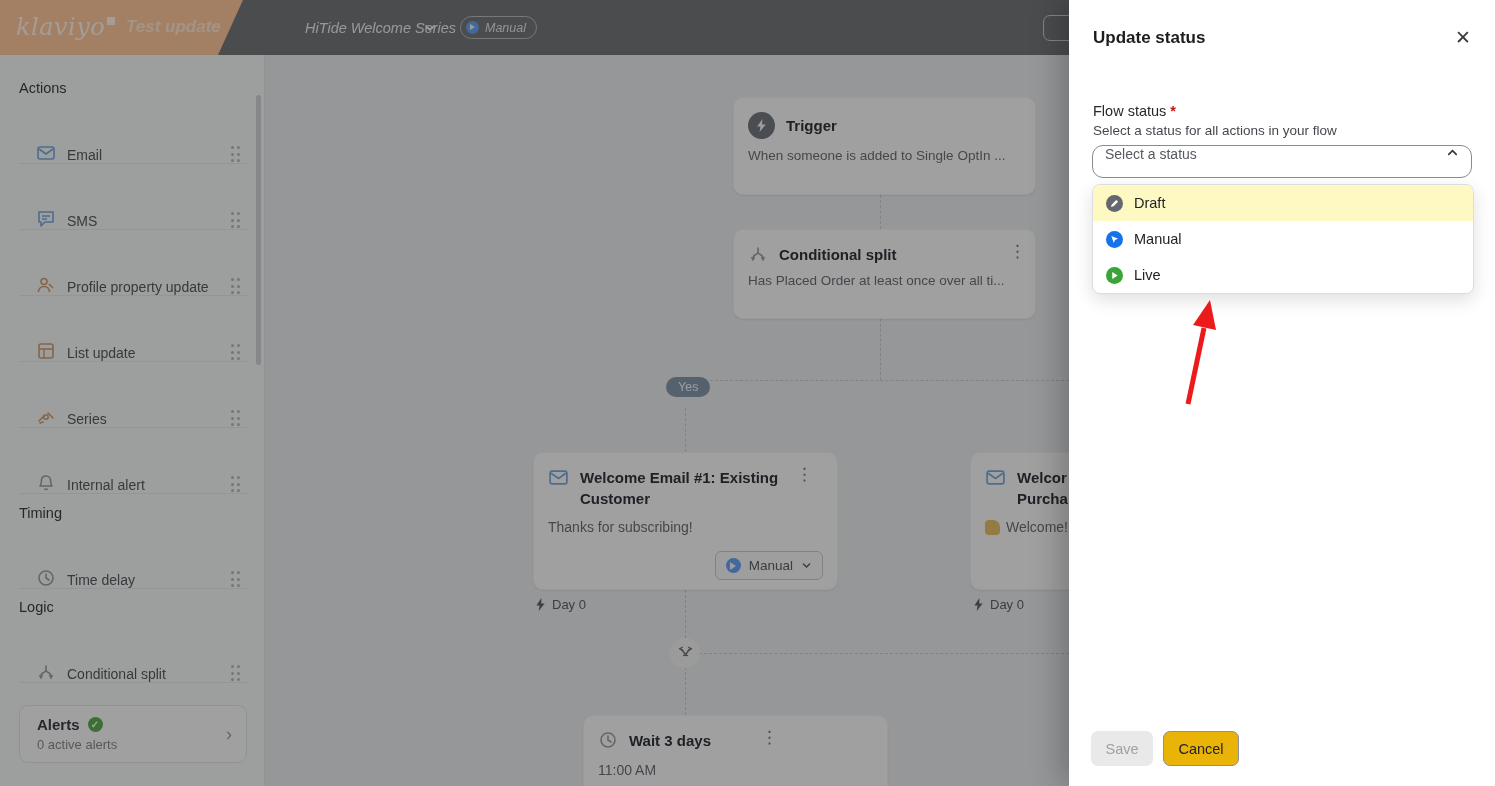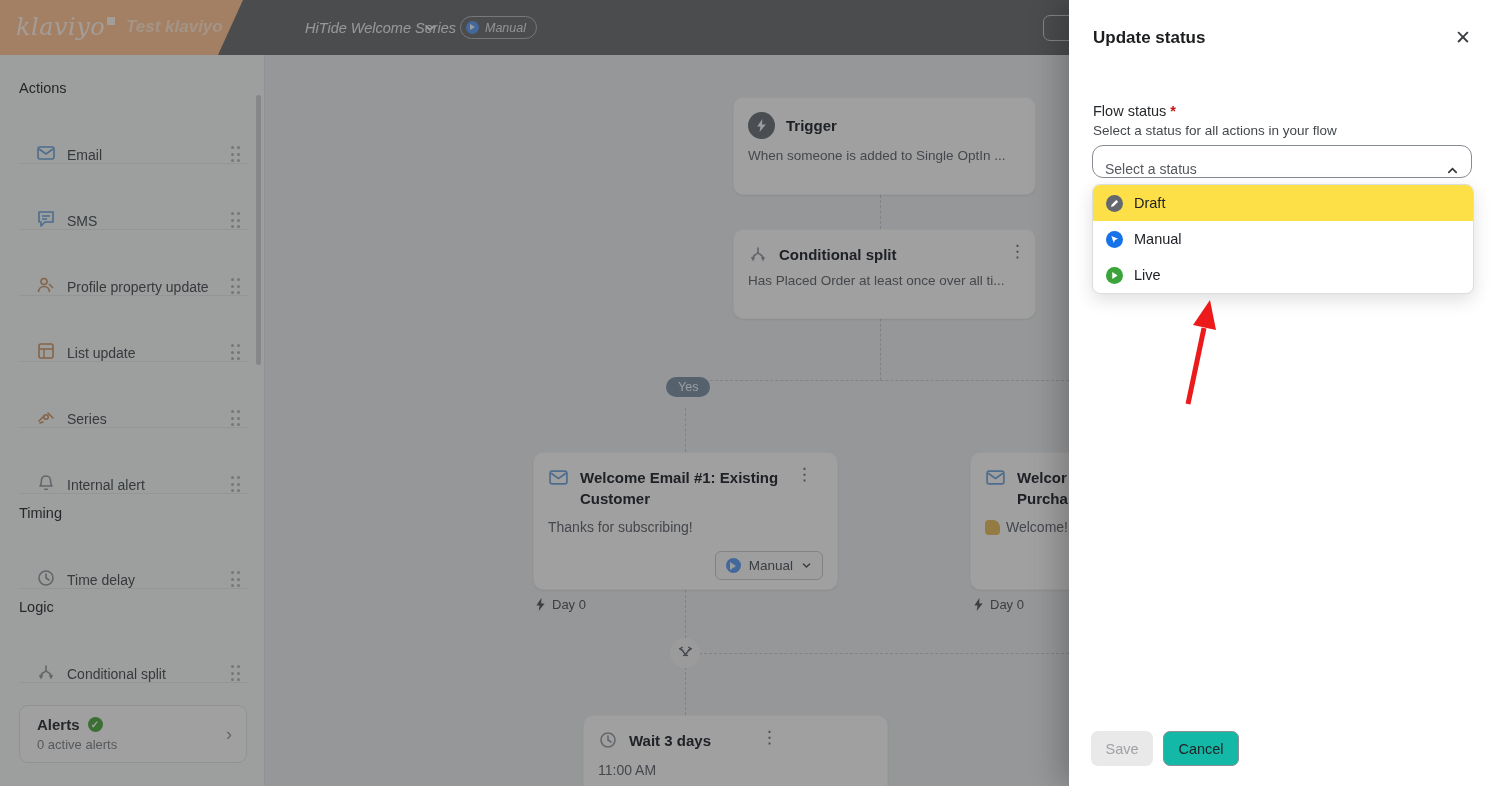--- a/index.html
+++ b/index.html
@@ -78,43 +78,43 @@
   
   .panel { left:1069px; top:0; width:426px; height:786px; background:#fff; z-index:10;
     box-shadow:-10px 0 28px rgba(0,0,0,.22); }
   .panel-title { left:24px; top:28px; font-size:17px; font-weight:700; color:#1b1d1f; }
   .close-x { left:380px; top:24px; width:28px; height:28px; font-size:19px; color:#3a3d40;
     text-align:center; line-height:28px; cursor:pointer; }
   .fld-label { left:24px; top:103px; font-size:14.5px; color:#26292c; font-weight:500; }
   .req { color:#c4120f; font-weight:bold; margin-left:4px; }
   .helper { left:24px; top:123px; font-size:13.5px; color:#44484d; }
   .select { left:23px; top:145px; width:380px; height:33px; border:1px solid #878c94; border-radius:11px;
-    display:flex; align-items:flex-end; padding:0 12px; background:#fff; cursor:pointer; }
+    display:flex; align-items:flex-start; padding:0 12px; background:#fff; cursor:pointer; }
   .select .ph { flex:1; font-size:14px; color:#55595f; }
   .listbox { left:23px; top:184px; width:382px; background:#fff; border:1px solid #dcdddf;
     border-radius:8px; box-shadow:0 6px 18px rgba(0,0,0,.13); overflow:hidden; }
   .opt { height:36px; display:flex; align-items:center; gap:11px; padding:0 13px; cursor:pointer; }
-  .opt.hl { background:#fde047;text-align:center; }
+  .opt.hl { background:#fef9c3;text-align:center; }
   .opt .olbl { font-size:14.5px; color:#202327; }
   .oic { width:17px; height:17px; border-radius:50%; display:flex; align-items:center; justify-content:center; }
   .footer-btn { position:absolute; top:731px; height:35px; border-radius:7px; font-size:14.5px;
     font-weight:500; display:flex; align-items:center; justify-content:center; }
   .save { left:22px; width:62px; background:#e9e9ea; color:#9fa1a4; border:none; }
-  .cancel { left:94px; width:76px; background:#14b8a6; color:#202327; border:1px solid #8c8f94; cursor:pointer; }
+  .cancel { left:94px; width:76px; background:#eab308; color:#202327; border:1px solid #8c8f94; cursor:pointer; }
   svg { display:block; }
 </style>
 </head>
 <body>
 
 <div id="app">
 
   <div class="abs topbar">
     <div class="abs logo-block"></div>
     <div class="abs logo"><span>klaviyo</span><span class="logo-flag"></span></div>
-    <div class="abs acct">Test klaviyo</div>
+    <div class="abs acct">Test update</div>
     <div class="abs flowname">HiTide Welcome Series</div>
     <svg class="abs tb-chev" viewBox="0 0 14 14">
         <path d="M3 5 l4 4 4-4" fill="none" stroke="currentColor" stroke-width="1.8" stroke-linecap="round"></path>
       </svg>
     <div class="abs tb-badge">
       <span class="tb-dot"></span>
       <span>Manual</span>
     </div>
     <div class="abs tb-cutbtn"></div>
   </div>

